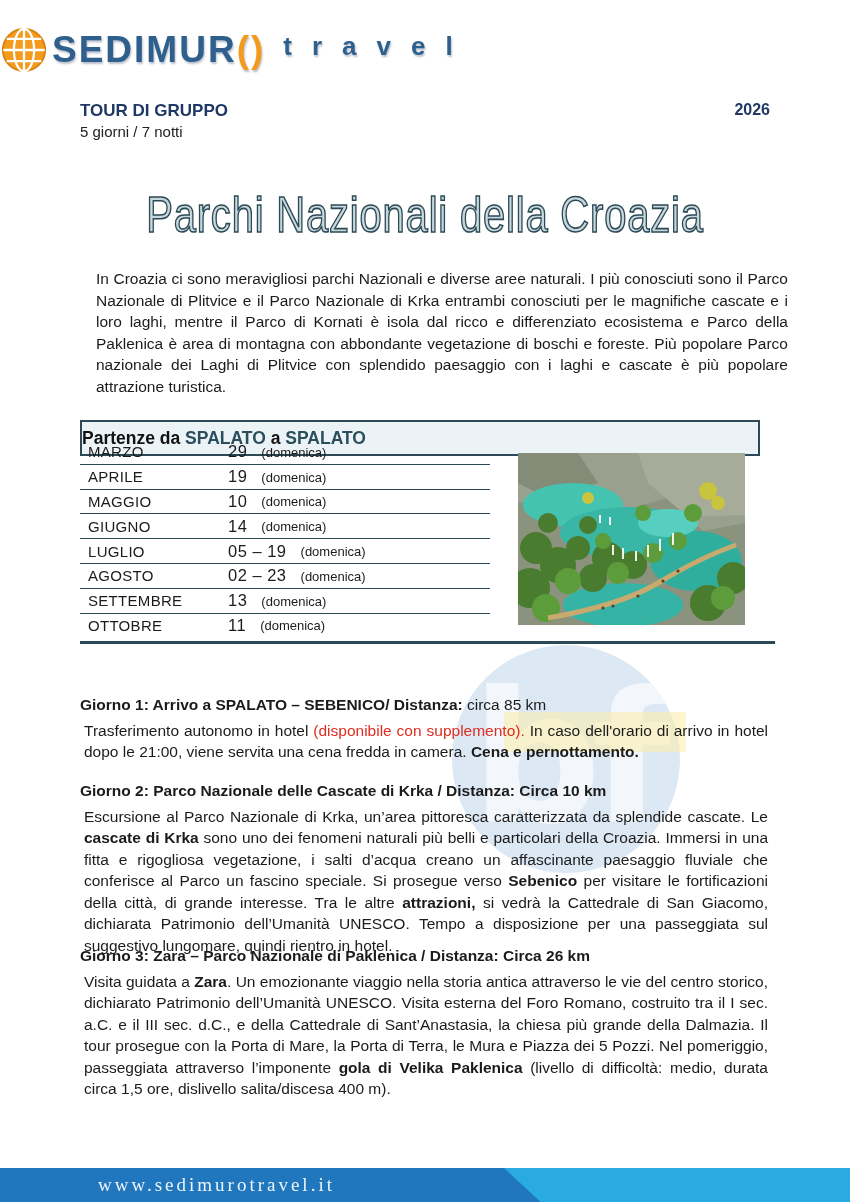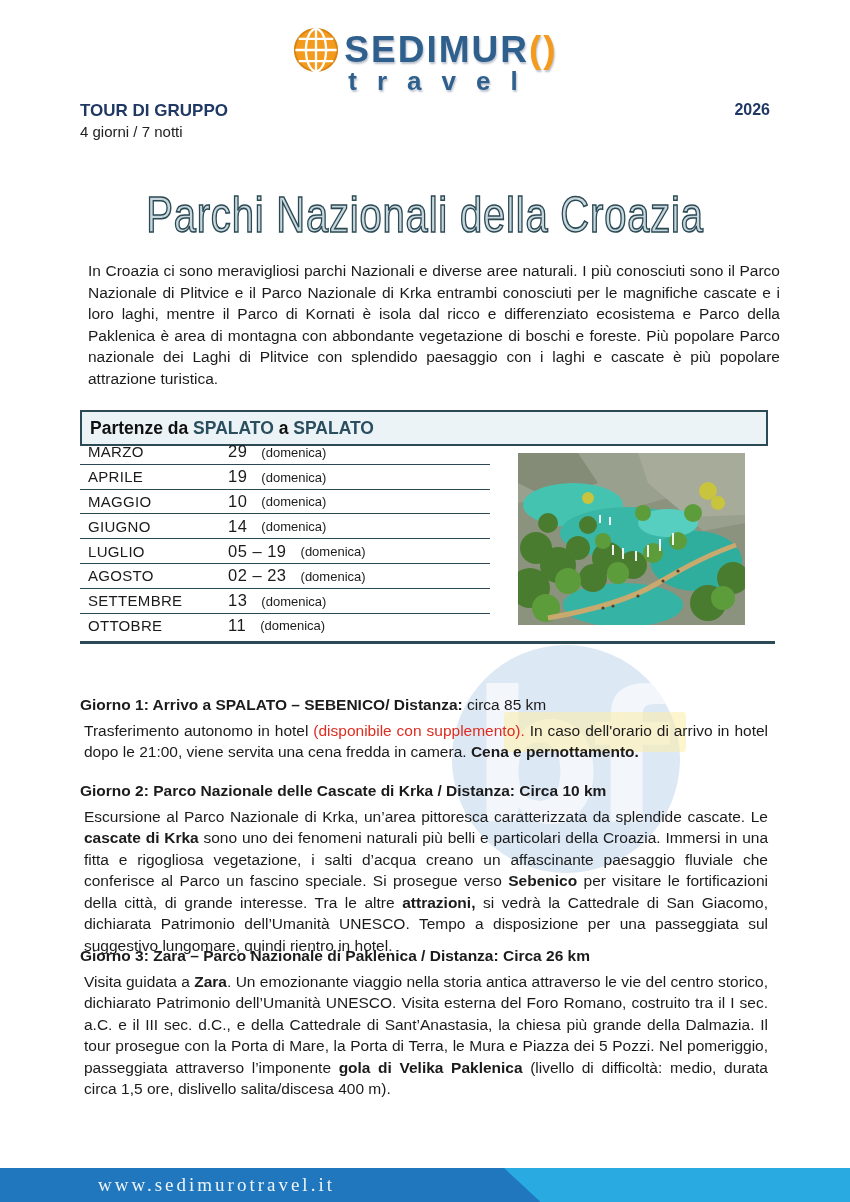--- a/index.html
+++ b/index.html
@@ -6,46 +6,46 @@
   .page{
     position:relative;
     width:850px;height:1202px;
     margin:0 auto;
     background:#ffffff;
     overflow:hidden;
     font-family:"Liberation Sans", sans-serif;
     color:#1b1b1b;
   }
   
-  .logo{position:absolute;top:26px;left:0;right:0;display:flex;flex-direction:column;align-items:center;z-index:2;}
+  .logo{position:absolute;top:26px;left:0;right:0;display:flex;flex-direction:row;align-items:center;z-index:2;}
   .logo-row{display:flex;align-items:center;gap:2px;}
   .globe{width:48px;height:48px;margin-right:2px;}
   .brand{font-size:37px;font-weight:bold;letter-spacing:2px;color:var(--logoBlue,#2f608d);text-shadow:1px 2px 2px rgba(30,50,90,.30);}
   .brand .orange{color:var(--logoOrange,#f49b1d);}
   .brand-sub{font-size:26px;font-weight:bold;color:var(--logoBlue,#2f608d);letter-spacing:20px;margin-top:-8px;transform:translateX(18px);text-shadow:1px 2px 2px rgba(30,50,90,.30);}
   
   .hdr-left{position:absolute;top:101px;left:80px;font-size:17px;font-weight:bold;color:var(--navy,#1f3864);z-index:2;}
   .hdr-right{position:absolute;top:101px;right:80px;font-size:16px;font-weight:bold;color:var(--navy,#1f3864);z-index:2;}
   .hdr-sub{position:absolute;top:123px;left:80px;font-size:15px;color:#222;z-index:2;}
   
   .title{
     position:absolute;top:186px;left:0;right:0;margin:0;text-align:center;
     font-size:50px;font-weight:400;letter-spacing:1px;
     color:var(--titleFill,#c8d7dc);
     -webkit-text-stroke:1.6px var(--titleStroke,#2c4a56);
     transform:scaleX(0.80);transform-origin:50% 50%;
     white-space:nowrap;z-index:2;
   }
   
-  .intro{position:absolute;top:252px;left:80px;width:692px;margin:8px;font-size:15.5px;line-height:21.6px;text-align:justify;z-index:2;}
+  .intro{position:absolute;top:252px;left:80px;width:692px;margin:16px;font-size:15.5px;line-height:21.6px;text-align:justify;z-index:2;}
   
   .dep-box{
-    position:absolute;top:410px;left:80px;width:676px;height:32px;
+    position:absolute;top:420px;left:80px;width:676px;height:32px;
     background:var(--boxBg,#ebf3f6);border:2px solid var(--lineDark,#2c4a56);
-    padding-left:8px;line-height:32px;font-size:17.5px;font-weight:bold;z-index:2;
+    line-height:32px;font-size:17.5px;font-weight:bold;z-index:2;
   }
   .dep-box .teal{color:var(--teal,#2a4e5e);}
   .dep-box .dark{color:#111;}
   .dep-table{position:absolute;top:440px;left:80px;width:410px;z-index:2;}
   .dep-row{display:flex;align-items:center;height:23.8px;border-bottom:1.6px solid var(--lineDark,#44606c);padding-left:8px;}
   .dep-row:last-child{border-bottom:none;}
   .dep-row .m{width:140px;font-weight:normal;font-size:15px;letter-spacing:.3px;}
   .dep-row .d{font-size:16.5px;margin-right:14px;white-space:nowrap;letter-spacing:.5px;}
   .dep-row .n{font-size:13px;padding-top:1px;}
   
@@ -98,21 +98,21 @@
           <line x1="7" y1="36.5" x2="43" y2="36.5"></line>
         </g>
       </svg>
       <span class="brand"><span>SEDIMUR</span><span class="orange">()</span></span>
     </div>
     <div class="brand-sub">travel</div>
   </div>
 
   <div class="hdr-left">TOUR DI GRUPPO</div>
   <div class="hdr-right">2026</div>
-  <div class="hdr-sub">4 giorni / 7 notti</div>
+  <div class="hdr-sub">5 giorni / 7 notti</div>
 
   <h1 class="title">Parchi Nazionali della Croazia</h1>
 
   <p class="intro">In Croazia ci sono meravigliosi parchi Nazionali e diverse aree naturali. I più conosciuti sono il Parco Nazionale di Plitvice e il Parco Nazionale di Krka entrambi conosciuti per le magnifiche cascate e i loro laghi, mentre il Parco di Kornati è isola dal ricco e differenziato ecosistema e Parco della Paklenica è area di montagna con abbondante vegetazione di boschi e foreste. Più popolare Parco nazionale dei Laghi di Plitvice con splendido paesaggio con i laghi e cascate è più popolare attrazione turistica.</p>
 
   <div class="dep-box"><span class="dark">Partenze da </span><span class="teal">SPALATO</span><span class="dark"> a </span><span class="teal">SPALATO</span></div>
 
   <div class="dep-table">
     <div class="dep-row">
       <span class="m">MARZO</span>

